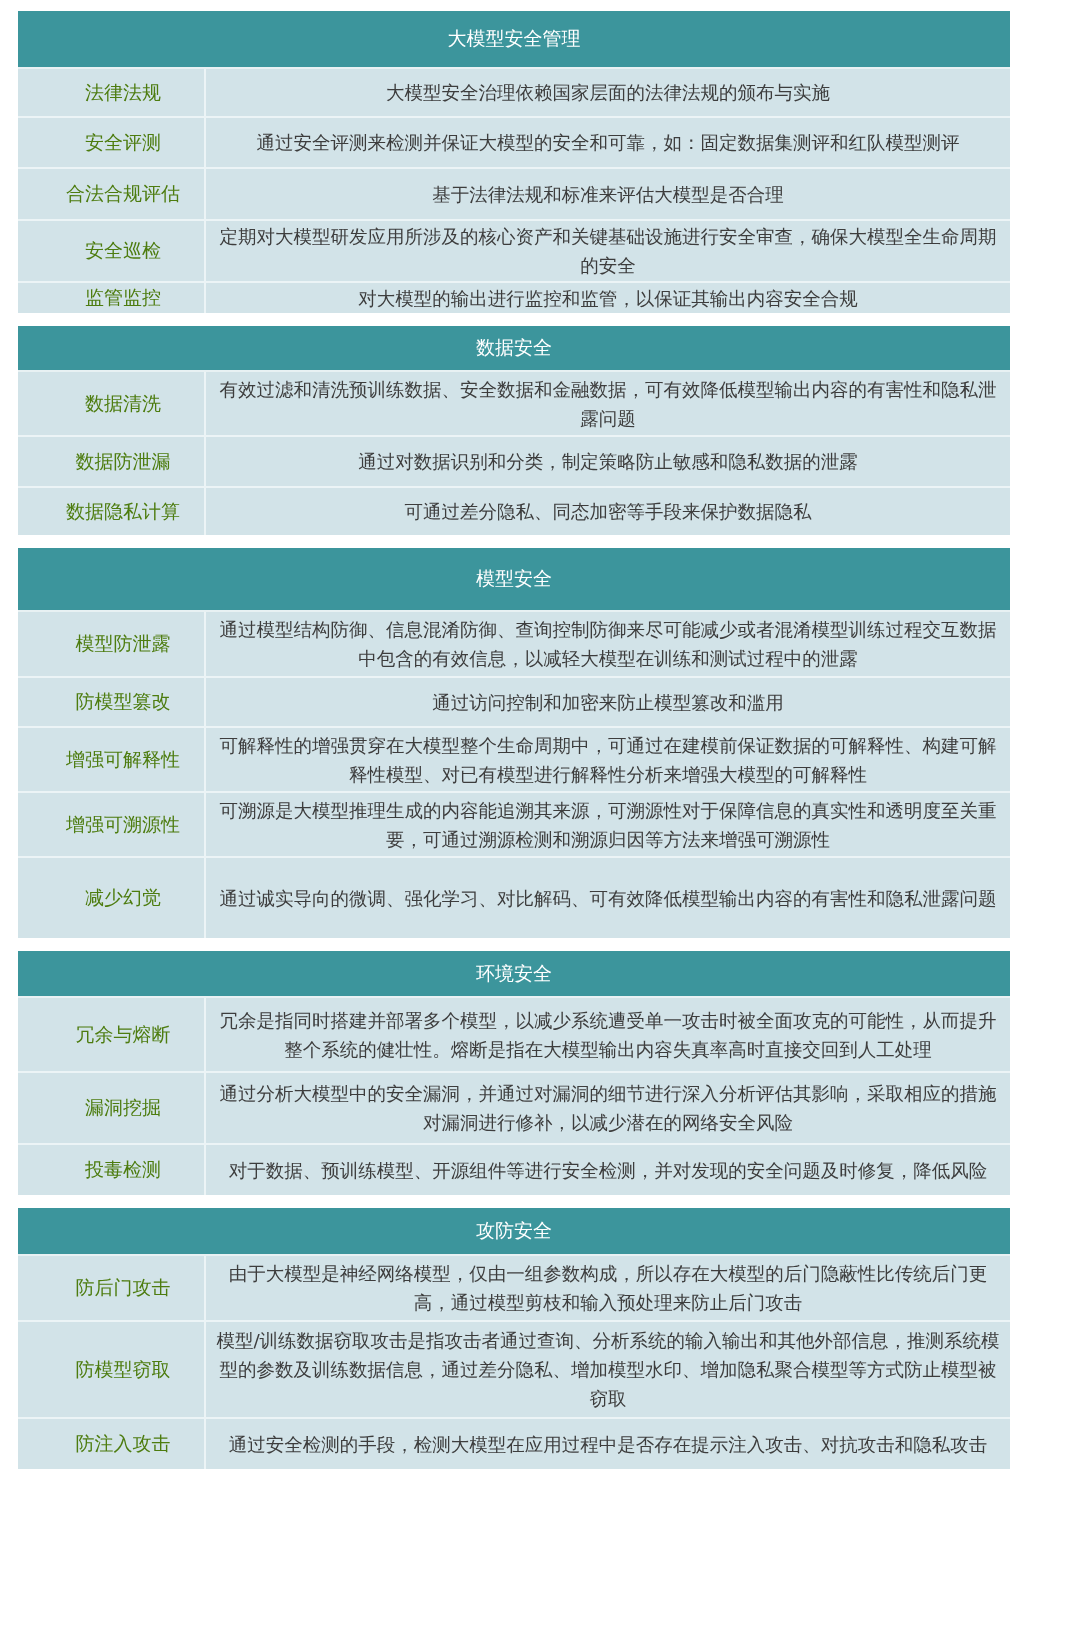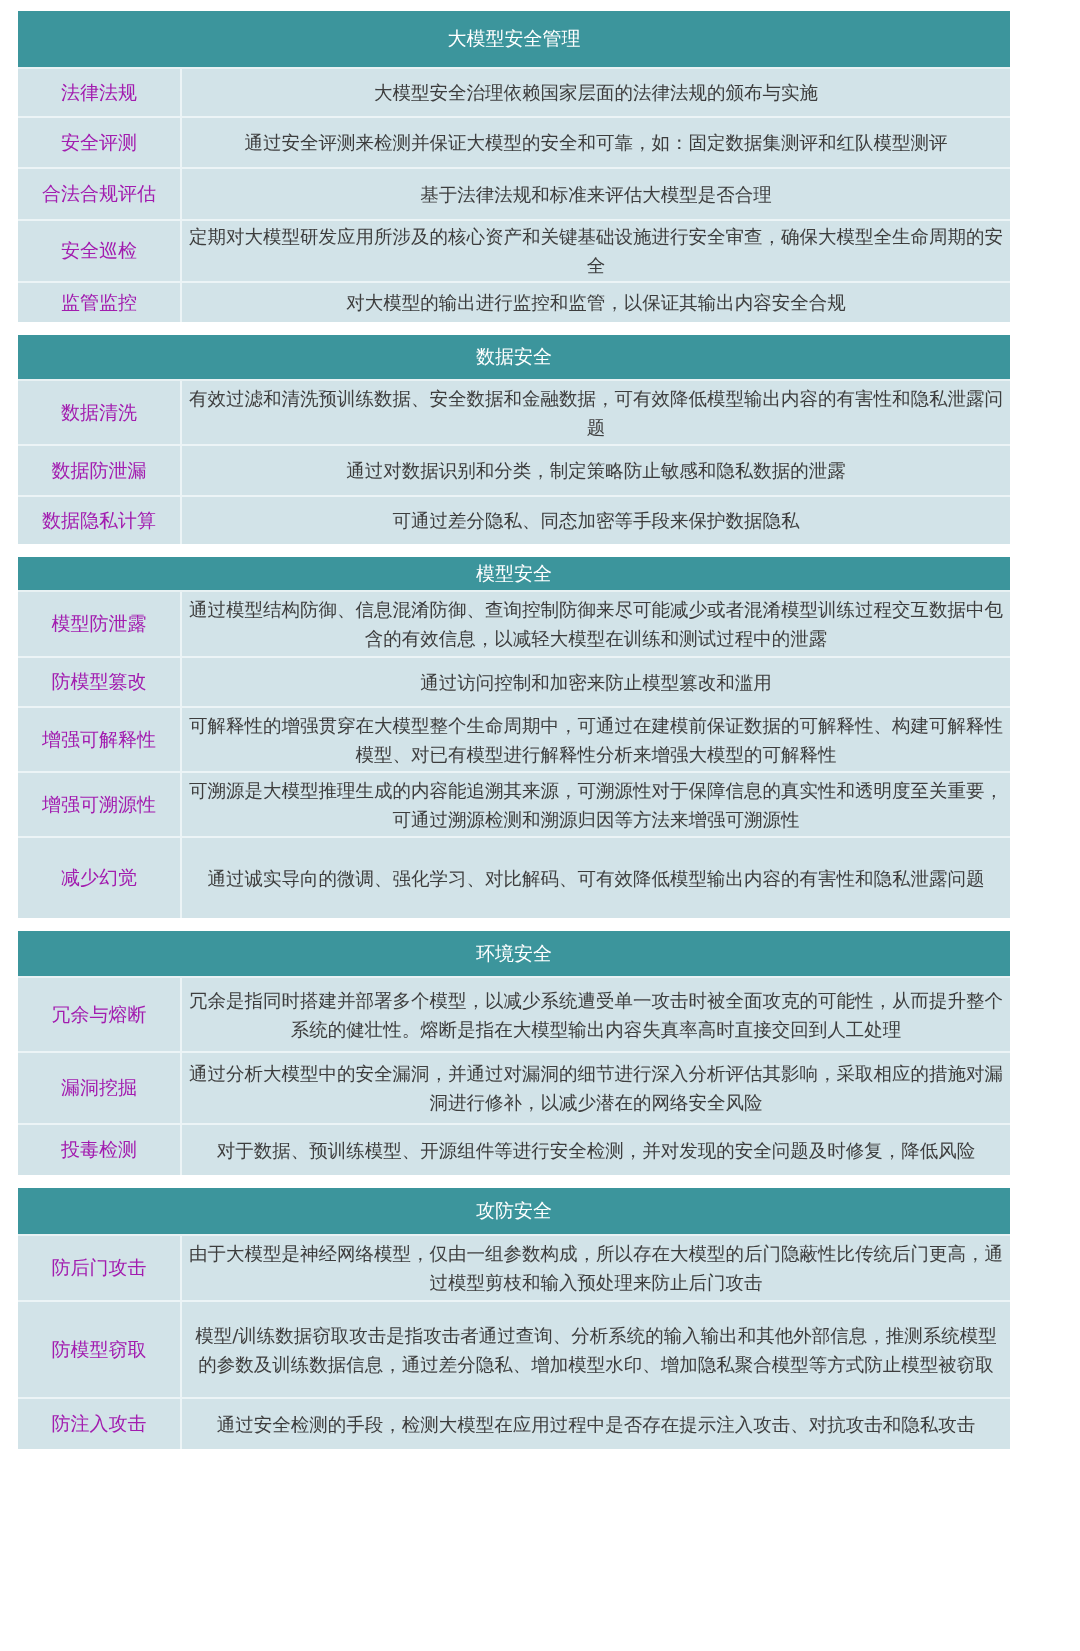--- a/index.html
+++ b/index.html
@@ -6,21 +6,21 @@
   body { width: 1080px; height: 1651px; position: relative; overflow: hidden;
          font-family: "DejaVu Sans", "Liberation Sans", sans-serif; color: #3a3a3a; }
   .doc { position: absolute; left: 18px; top: 11px; width: 992px; }
   .section { margin-bottom: 13px; }
   .sec-header { background: #3c959c; color: #ffffff; text-align: center;
                 font-size: 19px; display: flex; align-items: center; justify-content: center;
                 border-bottom: 2px solid #e8f1f3; box-sizing: border-box; }
   .row { display: flex; background: #d2e3e8; border-bottom: 2px solid #ecf4f6; box-sizing: border-box; }
   .row:last-child { border-bottom: none; }
   .cell-label { width: 164px; flex: 0 0 164px; display: flex; align-items: center; justify-content: center;
-                font-size: 19px; color: #a21caf; border-right: 2px solid #ecf4f6; box-sizing: border-box; text-align: center; }
+                font-size: 19px; color: #4d7c0f; border-right: 2px solid #ecf4f6; box-sizing: border-box; text-align: center; margin-left: 24px; }
   .cell-desc { flex: 1; display: flex; align-items: center; justify-content: center; text-align: center;
                font-size: 18.5px; line-height: 29px; color: #3d3d3d; padding: 1px 6px; box-sizing: border-box; }
 </style>
 </head>
 <body>
 
 <div class="doc">
 
   <div class="section">
     <div class="sec-header" style="height:58px">大模型安全管理</div>
@@ -33,21 +33,21 @@
       <div class="cell-desc">通过安全评测来检测并保证大模型的安全和可靠，如：固定数据集测评和红队模型测评</div>
     </div>
     <div class="row" style="height:52px">
       <div class="cell-label">合法合规评估</div>
       <div class="cell-desc">基于法律法规和标准来评估大模型是否合理</div>
     </div>
     <div class="row" style="height:62px">
       <div class="cell-label">安全巡检</div>
       <div class="cell-desc">定期对大模型研发应用所涉及的核心资产和关键基础设施进行安全审查，确保大模型全生命周期的安全</div>
     </div>
-    <div class="row" style="height:39px">
+    <div class="row" style="height:30px">
       <div class="cell-label">监管监控</div>
       <div class="cell-desc">对大模型的输出进行监控和监管，以保证其输出内容安全合规</div>
     </div>
   </div>
 
   <div class="section">
     <div class="sec-header" style="height:46px">数据安全</div>
     <div class="row" style="height:65px">
       <div class="cell-label">数据清洗</div>
       <div class="cell-desc">有效过滤和清洗预训练数据、安全数据和金融数据，可有效降低模型输出内容的有害性和隐私泄露问题</div>
@@ -56,21 +56,21 @@
       <div class="cell-label">数据防泄漏</div>
       <div class="cell-desc">通过对数据识别和分类，制定策略防止敏感和隐私数据的泄露</div>
     </div>
     <div class="row" style="height:47px">
       <div class="cell-label">数据隐私计算</div>
       <div class="cell-desc">可通过差分隐私、同态加密等手段来保护数据隐私</div>
     </div>
   </div>
 
   <div class="section">
-    <div class="sec-header" style="height:35px">模型安全</div>
+    <div class="sec-header" style="height:64px">模型安全</div>
     <div class="row" style="height:66px">
       <div class="cell-label">模型防泄露</div>
       <div class="cell-desc">通过模型结构防御、信息混淆防御、查询控制防御来尽可能减少或者混淆模型训练过程交互数据中包含的有效信息，以减轻大模型在训练和测试过程中的泄露</div>
     </div>
     <div class="row" style="height:50px">
       <div class="cell-label">防模型篡改</div>
       <div class="cell-desc">通过访问控制和加密来防止模型篡改和滥用</div>
     </div>
     <div class="row" style="height:65px">
       <div class="cell-label">增强可解释性</div>

